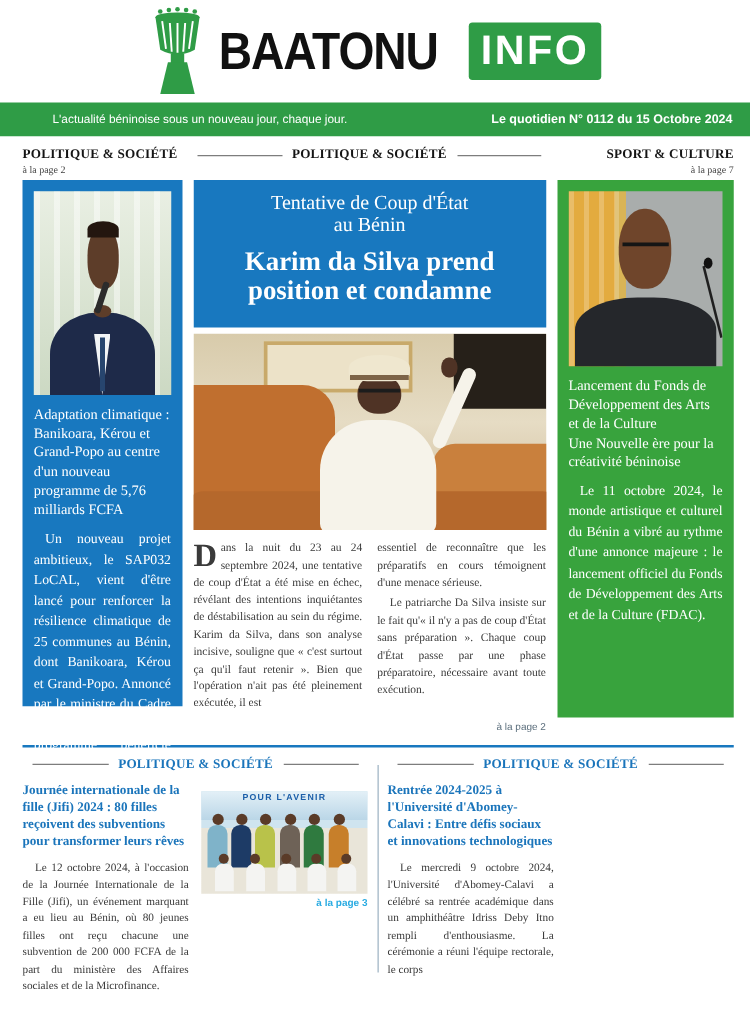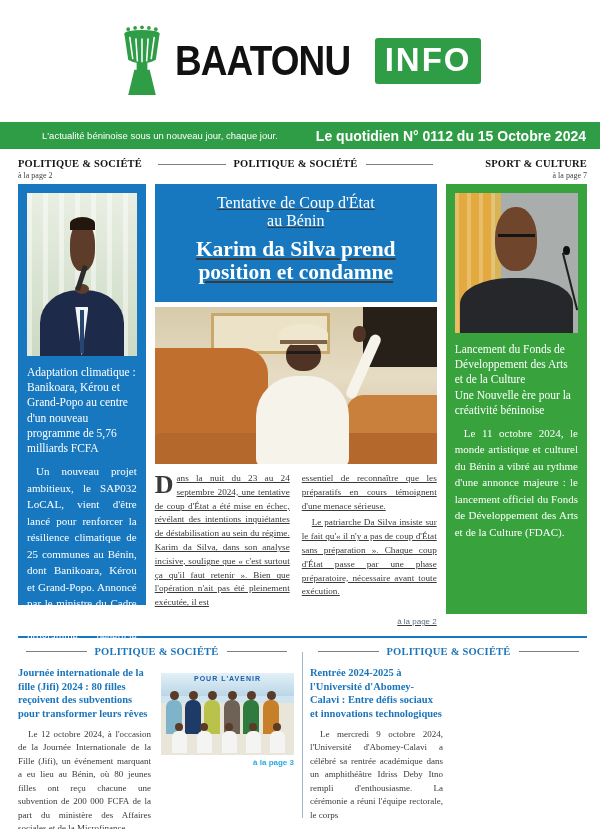--- a/index.html
+++ b/index.html
@@ -1,50 +1,50 @@
 <!DOCTYPE html>
 <html lang="fr"><head>
 <meta charset="utf-8">
 <style>
   html,body{margin:0;padding:0;}
   body{
     width:600px;height:829px;background:#ffffff;overflow:hidden;
     font-family:"Liberation Serif", serif;color:#3a3a3a;position:relative;
   }
   
-  .masthead{height:122px;display:flex;align-items:center;justify-content:center;gap:10px;background:#fff;}
+  .masthead{height:82px;display:flex;align-items:center;justify-content:center;gap:10px;background:#fff;}
   .drum{width:46px;height:80px;}
   .brand{display:flex;align-items:center;gap:9px;}
   .brand-name{
     font-family:"Liberation Sans", sans-serif;font-weight:900;font-size:42px;color:#111;
     letter-spacing:-1px;transform:scaleX(.88);transform-origin:left center;
   }
   .brand-badge{
     font-family:"Liberation Sans", sans-serif;font-weight:900;font-size:33px;color:#fff;
     background:#2f9c46;padding:3px 10px 5px;border-radius:3px;letter-spacing:2px;margin-left:-8px;
   }
   
   .topbar{
     height:27px;background:#2f9c46;color:#fff;display:flex;align-items:center;
     justify-content:space-between;padding:0 14px;font-family:"Liberation Sans", sans-serif;
   }
   .topbar .tagline{font-size:9.5px;padding-left:28px;}
-  .topbar .issue{font-size:14px;font-weight:bold;}
+  .topbar .issue{font-size:10px;font-weight:bold;}
   
   .main{padding:9px 13px 0 18px;}
   .strip{display:flex;align-items:flex-start;}
   .strip .name{font-weight:bold;font-size:10.5px;color:#151515;letter-spacing:.2px;white-space:nowrap;}
   .strip .pref{font-size:8px;color:#444;margin-top:2px;}
   .strip .rule{flex:1;height:1px;background:#7d7d7d;margin:6px 8px 0 8px;}
   .strip .blockL{width:132px;}
   .strip .blockR{width:146px;text-align:right;}
   
   .cols{display:flex;gap:9px;margin-top:4px;}
   .col-left{width:132px;}
-  .col-center{width:282px;text-decoration:underline;}
+  .col-center{width:282px;}
   .col-right{width:146px;}
   .panel{box-sizing:border-box;color:#fff;padding:9px 9px 10px;}
   .panel-blue{background:#1878bf;height:421px;}
   .panel-green{background:#38a33d;height:430px;}
   .panel .ttl{font-weight:normal;font-size:11.5px;line-height:1.32;margin:9px 0 7px;}
   .panel .bdy{font-size:11px;line-height:1.5;text-align:justify;text-indent:9px;}
   .panel .bdy + .bdy{margin-top:2px;}
   
   .kicker-box{background:#1878bf;color:#fff;text-align:center;padding:10px 8px 12px;height:96px;box-sizing:content-box;}
   .kicker{font-size:16px;line-height:1.15;}

